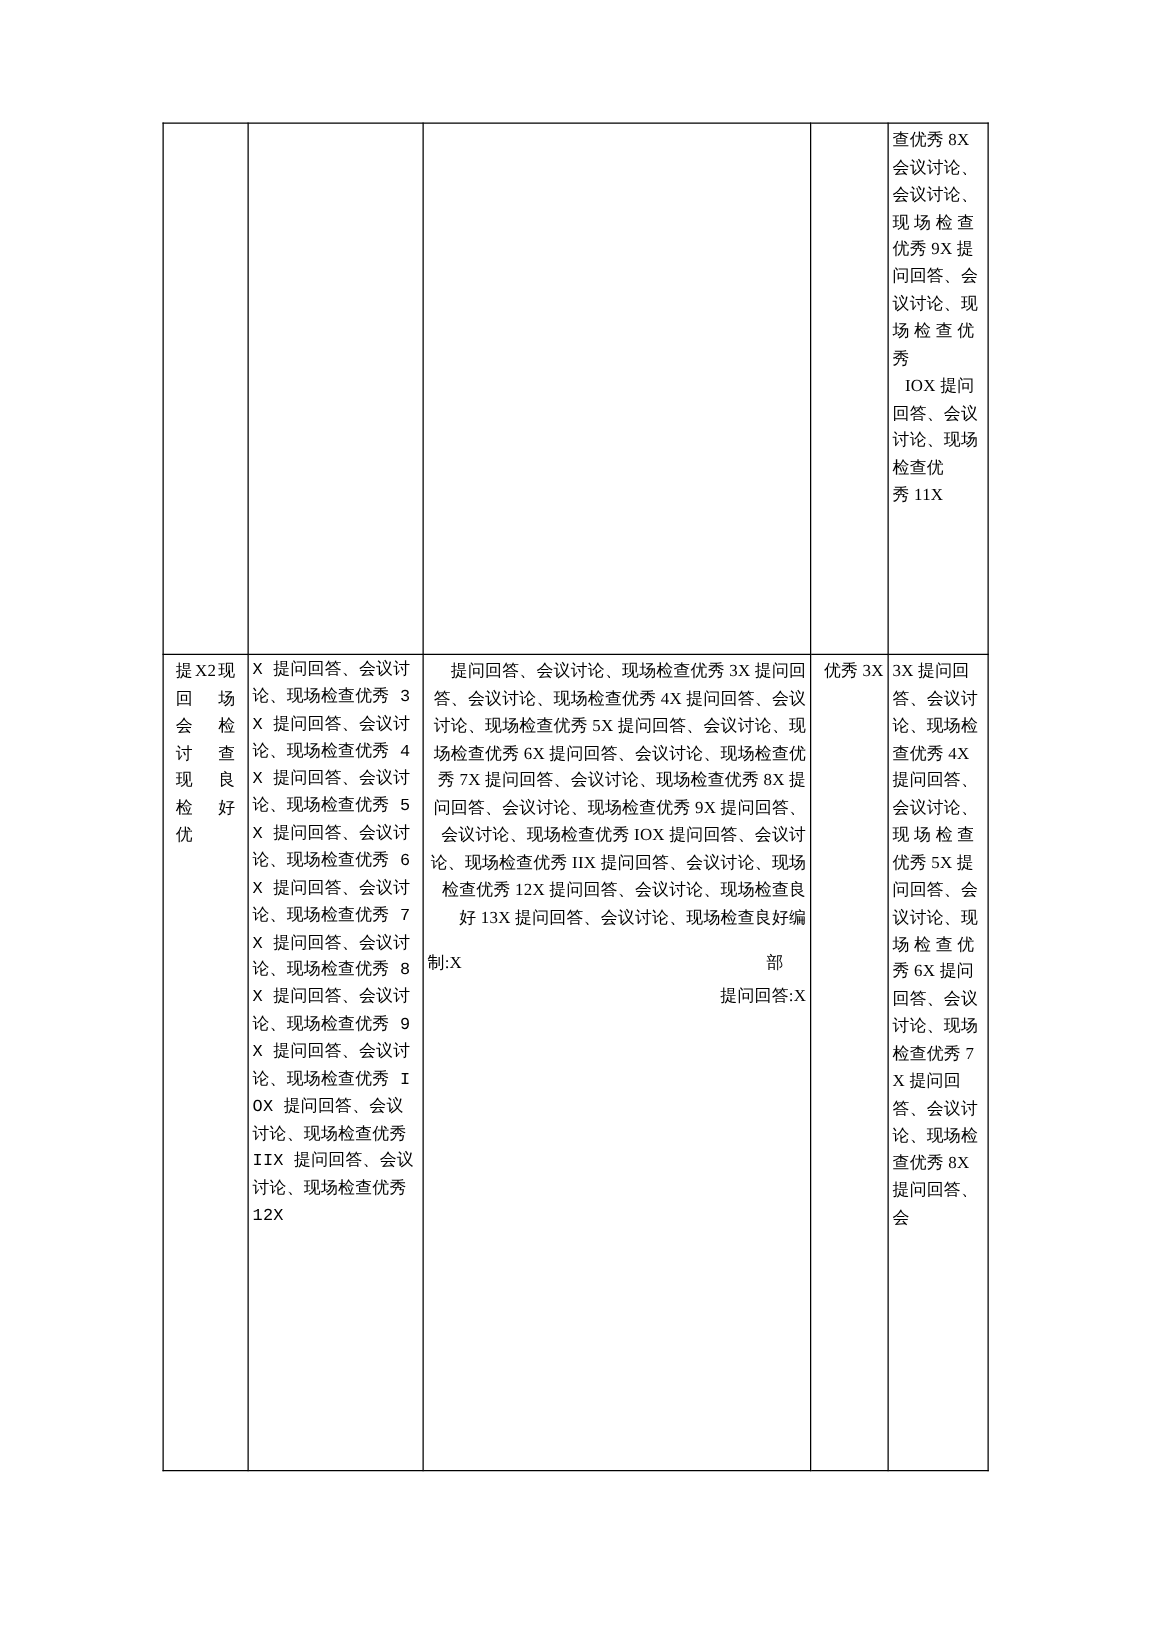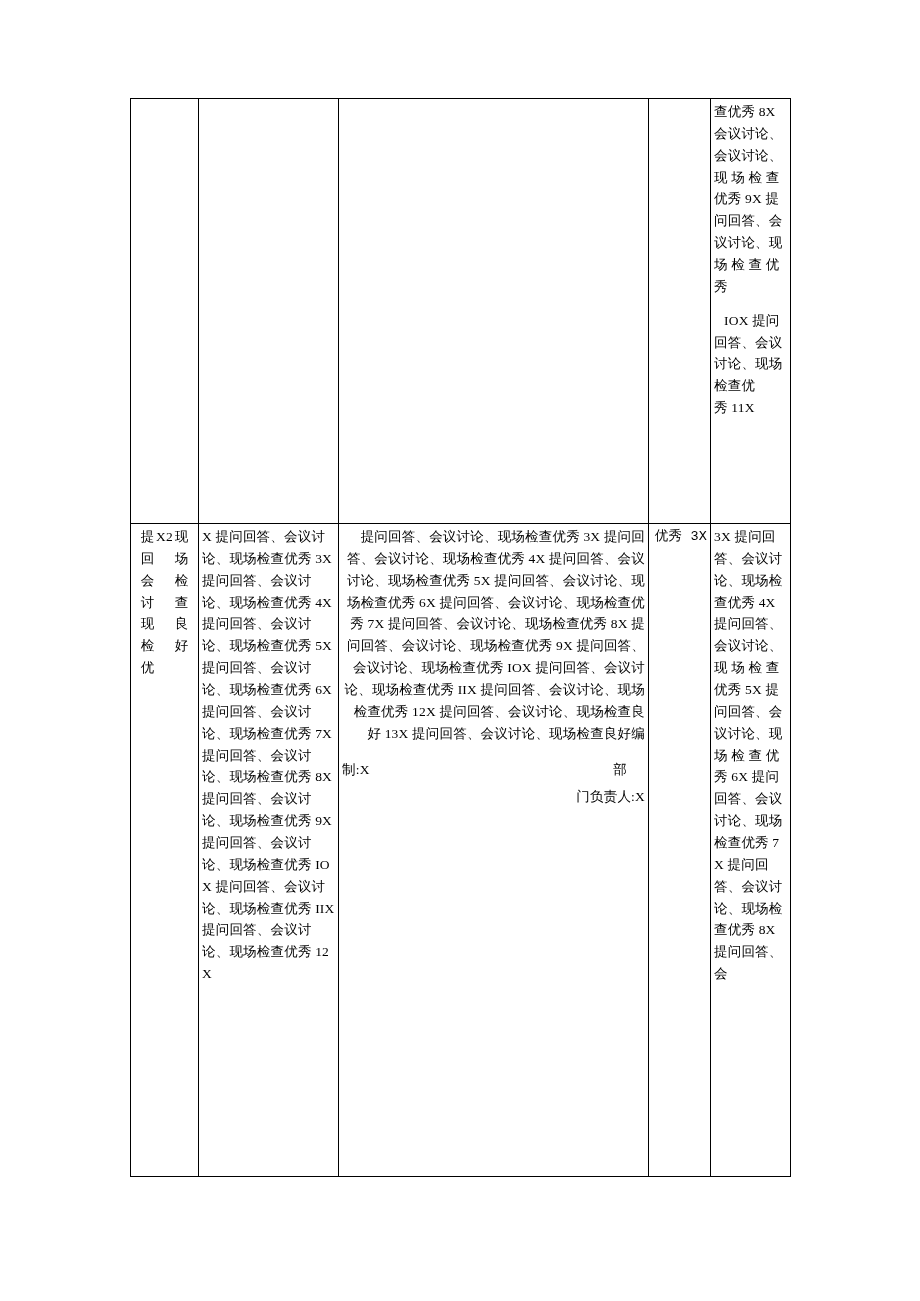--- a/index.html
+++ b/index.html
@@ -50,21 +50,21 @@
   .row-main td { height: 648px; }
 
   
   .cell-empty { }
   .cell-tail {
     font-size: 13.5px;
     line-height: 1.66;
     padding-top: 82px;
   }
   .cell-tail .seg { display: block; }
-  .cell-tail .indent { text-indent: 10px; margin-top: 12px; }
+  .cell-tail .indent { text-indent: 10px; }
 
   .cell-vertical {
     font-size: 15px;
     line-height: 1.28;
     text-align: center;
     padding-top: 4px;
     letter-spacing: 0px;
   }
   .cell-vertical .vtext {
     display: inline-block;
@@ -78,20 +78,21 @@
   }
   .vstack {
     display: flex;
     justify-content: center;
     gap: 0px;
   }
 
   .cell-col2 {
     font-size: 13.5px;
     line-height: 1.66;
+    font-family: Liberation Mono, monospace;
   }
   .cell-col3 {
     font-size: 13.5px;
     line-height: 1.66;
     text-align: right;
   }
   .cell-col3 .spacer { height: 14px; }
   .cell-col3 .signrow {
     display: flex;
     justify-content: space-between;
@@ -99,21 +100,20 @@
     font-family: Liberation Serif, serif;
   }
   .cell-col3 .signrow2 {
     padding-top: 6px;
   }
   .cell-col4 {
     font-size: 13.5px;
     line-height: 1.66;
     text-align: right;
     padding-right: 4px;
-    font-family: Liberation Mono, monospace;
   }
   .cell-col5 {
     font-size: 13.5px;
     line-height: 1.66;
   }
 </style>
 </head>
 <body>
 
 <div class="page">
@@ -157,20 +157,20 @@
           </div>
         </td>
         <td class="cell-col2">X 提问回答、会议讨论、现场检查优秀 3X 提问回答、会议讨论、现场检查优秀 4X 提问回答、会议讨论、现场检查优秀 5X 提问回答、会议讨论、现场检查优秀 6X 提问回答、会议讨论、现场检查优秀 7X 提问回答、会议讨论、现场检查优秀 8X 提问回答、会议讨论、现场检查优秀 9X 提问回答、会议讨论、现场检查优秀 IOX 提问回答、会议讨论、现场检查优秀 IIX 提问回答、会议讨论、现场检查优秀 12X</td>
         <td class="cell-col3">
           <div>提问回答、会议讨论、现场检查优秀 3X 提问回答、会议讨论、现场检查优秀 4X 提问回答、会议讨论、现场检查优秀 5X 提问回答、会议讨论、现场检查优秀 6X 提问回答、会议讨论、现场检查优秀 7X 提问回答、会议讨论、现场检查优秀 8X 提问回答、会议讨论、现场检查优秀 9X 提问回答、会议讨论、现场检查优秀 IOX 提问回答、会议讨论、现场检查优秀 IIX 提问回答、会议讨论、现场检查优秀 12X 提问回答、会议讨论、现场检查良好 13X 提问回答、会议讨论、现场检查良好编</div>
           <div class="spacer"></div>
           <div class="signrow">
             <span>制:X</span>
             <span>部</span>
           </div>
-          <div class="signrow2">门负责人:X</div>
+          <div class="signrow2">提问回答:X</div>
         </td>
         <td class="cell-col4">优秀 3X</td>
         <td class="cell-col5">3X 提问回答、会议讨论、现场检查优秀 4X 提问回答、会议讨论、现 场 检 查优秀 5X 提问回答、会议讨论、现场 检 查 优秀 6X 提问回答、会议讨论、现场检查优秀 7X 提问回答、会议讨论、现场检查优秀 8X 提问回答、会</td>
       </tr>
     </tbody>
   </table>
 </div>
 
 </body></html>

